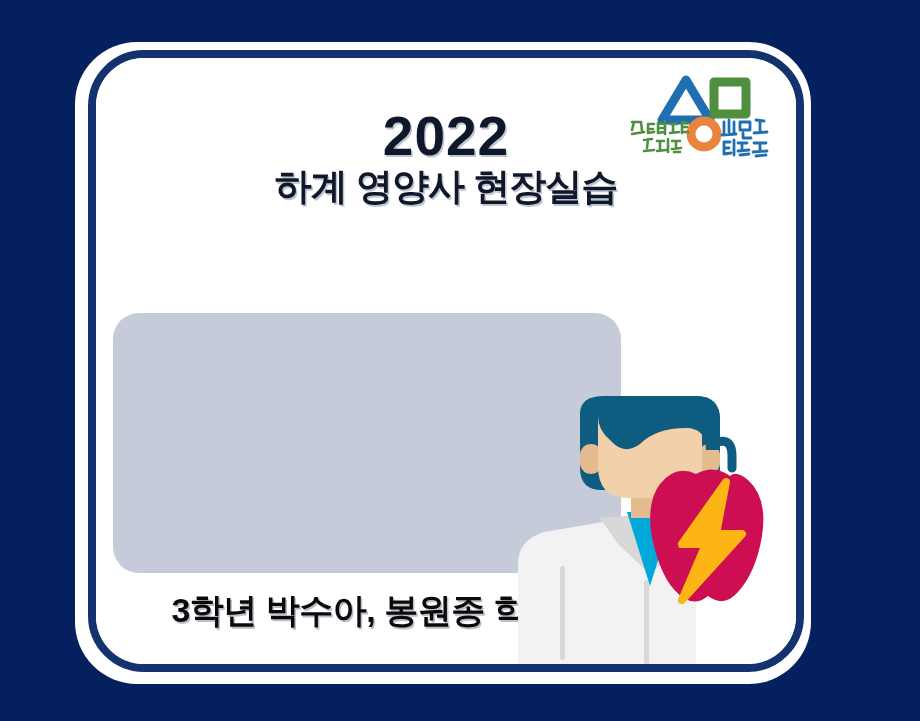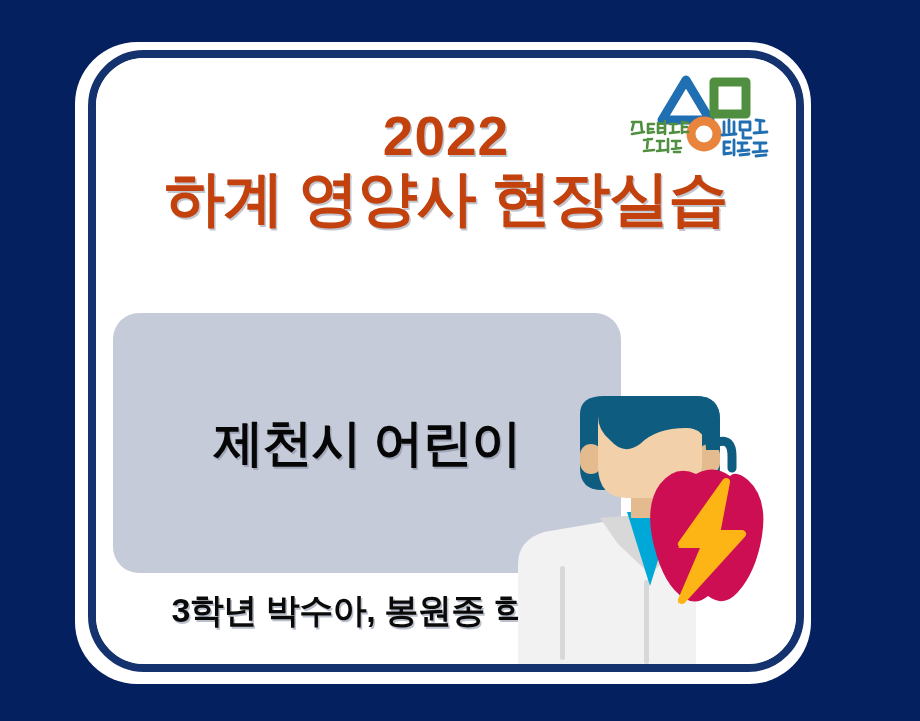--- a/index.html
+++ b/index.html
@@ -67,35 +67,35 @@
     height: 98px;
   }
 
   
   .headline {
     position: absolute;
     left: 0;
     top: 50px;
     width: 700px;
     text-align: center;
-    color: #c2410c;
+    color: #0f172a;
     line-height: 1.02;
     user-select: none;
   }
   .headline .year {
     display: block;
     font-size: 55px;
     font-weight: 900;
     letter-spacing: 1px;
     margin-bottom: 4px;
     text-shadow: 1.5px 1.5px 0 rgba(140,150,170,.55);
   }
   .headline .title {
     display: block;
-    font-size: 60px;
+    font-size: 37px;
     font-weight: 900;
     letter-spacing: -1px;
     text-shadow: 1.5px 2px 0 rgba(140,150,170,.55);
   }
 
   
   .panel {
     position: absolute;
     left: 17px;
     top: 255px;
@@ -188,21 +188,20 @@
         </g>
       </svg>
     </div>
 
     <div class="headline">
       <span class="year">2022</span>
       <span class="title">하계 영양사 현장실습</span>
     </div>
 
     <div class="panel">
-      <div class="line">제천시 어린이</div>
     </div>
 
     <div class="credit">3학년 박수아, 봉원종 학생</div>
 
     <div class="illustration">
       <svg viewBox="0 0 300 270" width="300" height="270" aria-hidden="true">
 
         <g>
           <path d="M18 270 L18 170 Q18 146 44 138 L150 120 L150 270 Z" fill="#f2f2f2"></path>
           <path d="M150 120 L150 270 L196 270 L196 142 Q196 128 176 124 Z" fill="#f2f2f2"></path>

